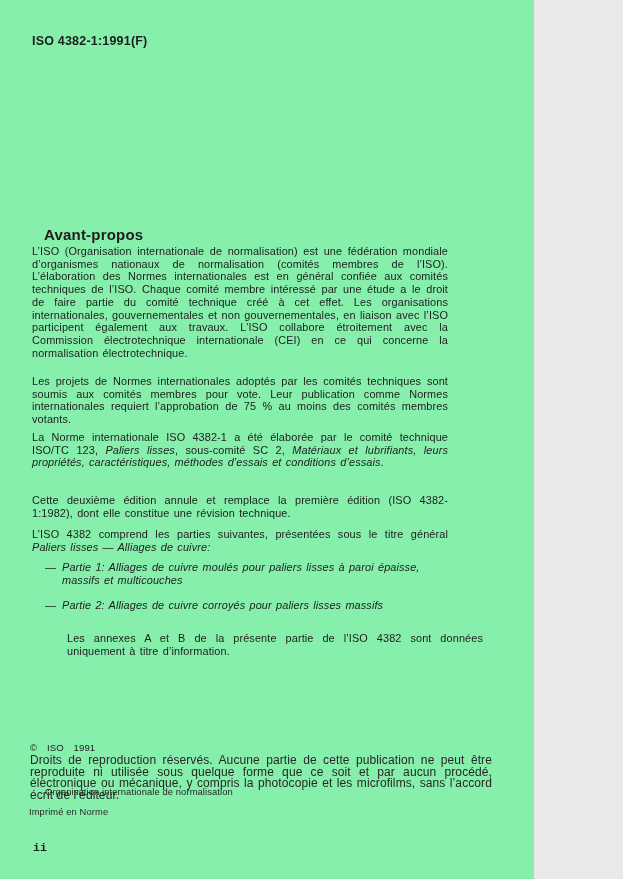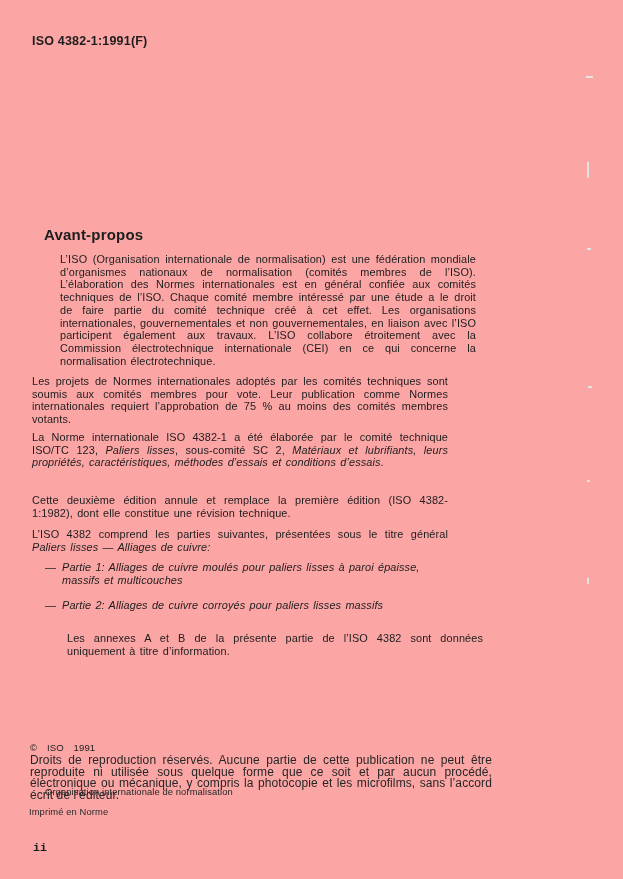--- a/index.html
+++ b/index.html
@@ -2,23 +2,23 @@
 <html><head>
 <meta charset="utf-8">
 <style>
   html, body {
     margin: 0;
     padding: 0;
     background: #e9e9e9;
   }
   .page {
     position: relative;
-    width: 623px;
+    width: 534px;
     height: 879px;
-    background: #fca5a5;
+    background: #86efac;
     overflow: hidden;
     font-family: "Liberation Sans", sans-serif;
     color: #1d1d1d;
   }
   .doc-header {
     position: absolute;
     left: 32px;
     top: 34px;
     font-size: 12.5px;
     font-weight: bold;
@@ -37,21 +37,21 @@
     position: absolute;
     left: 32px;
     width: 416px;
     margin: 0;
     font-size: 10.9px;
     line-height: 12.7px;
     text-align: justify;
     letter-spacing: 0.12px;
     word-spacing: 1.1px;
   }
-  .p1 { top: 253px; margin-left: 28px; }
+  .p1 { top: 245px; }
   .p2 { top: 375px; }
   .p3 { top: 431px; }
   .p4 { top: 494px; }
   .p5 { top: 528px; }
   .p6 { top: 632px; margin-left: 35px; }
   .list-item {
     position: absolute;
     left: 45px;
     width: 392px;
     display: flex;

